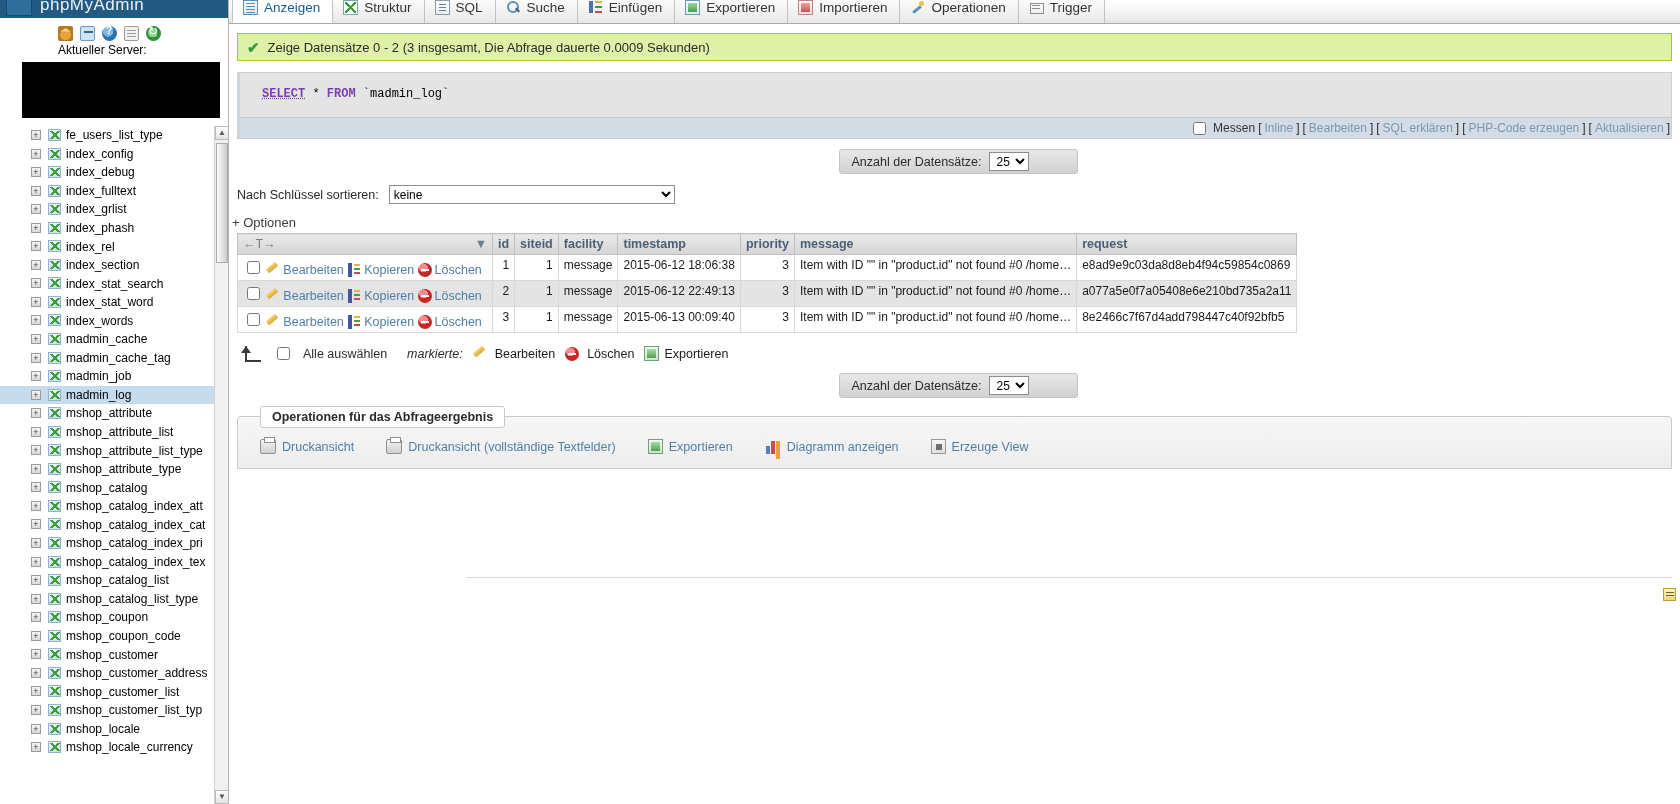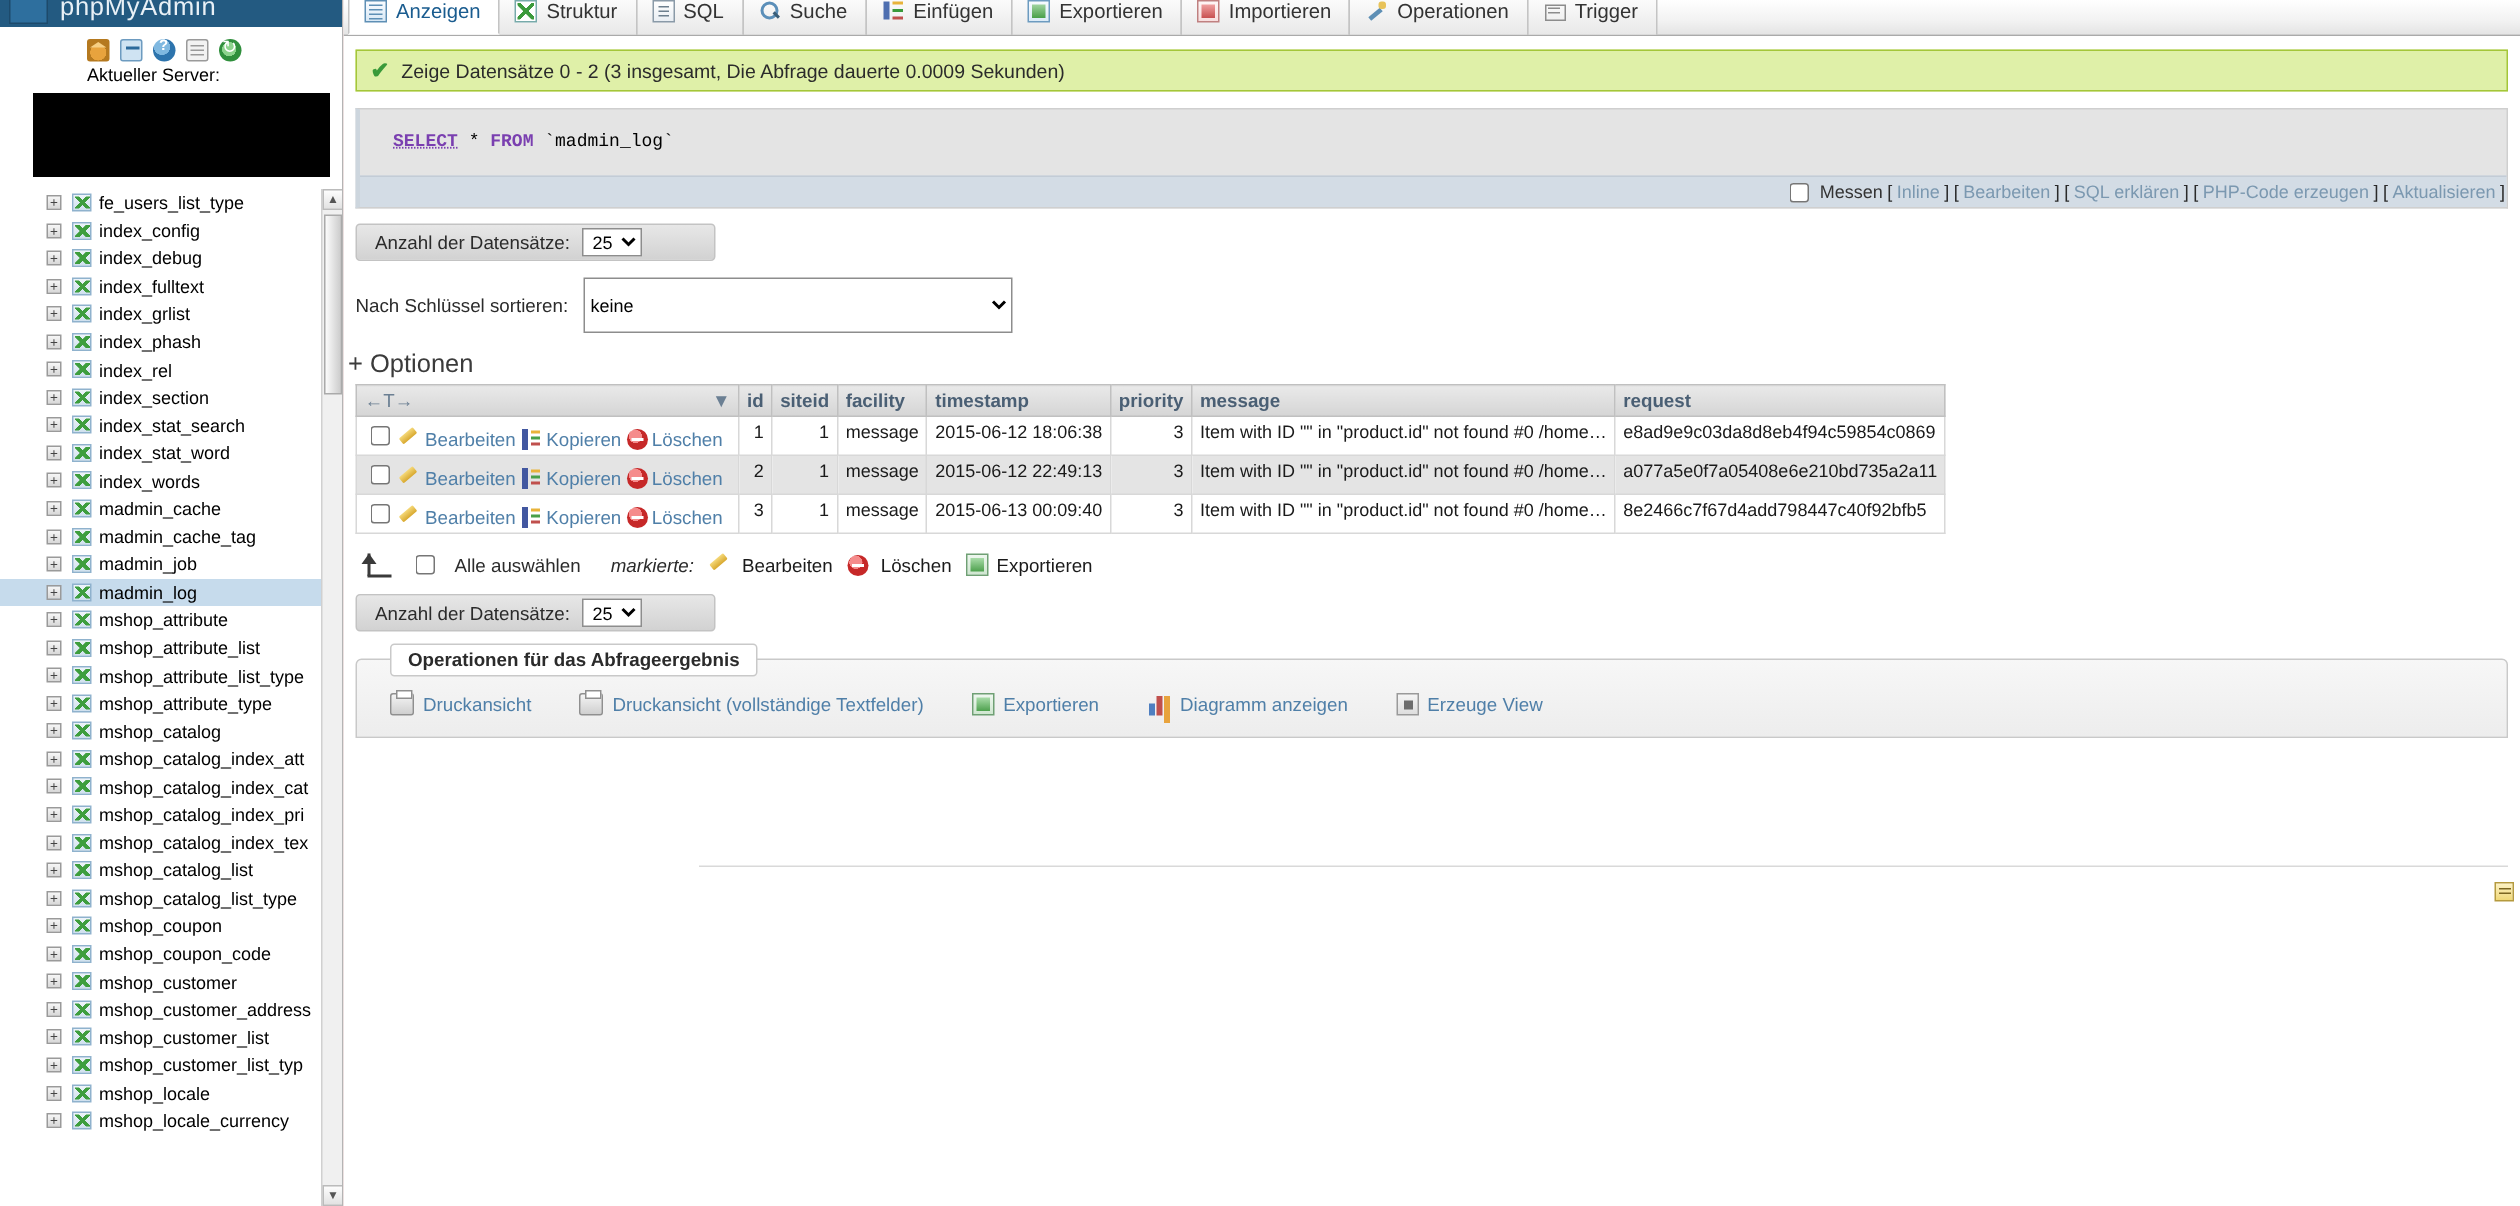--- a/index.html
+++ b/index.html
@@ -249,21 +249,21 @@
     padding-right: 1px;
     gap: 3px;
     font-size: 12px;
     color: #333;
   }
   #sqlfoot input[type=checkbox] { margin: 0 4px 0 0; vertical-align: middle; }
   .lnk { color: #7b98b0; text-decoration: none; }
   .brk { color: #2a2a2a; }
 
   
-  .ctl-row { display: flex; align-items: center; margin: 10px 0 0 8px; }
+  .ctl-row { display: flex; align-items: center; margin: 10px 0 0 8px; justify-content: center; }
   .pill {
     background: linear-gradient(#e7e7e7,#d2d2d2);
     border: 1px solid #c3c3c3;
     border-radius: 3px;
     height: 25px;
     display: flex; align-items: center;
     padding: 0 10px 0 12px;
     gap: 8px;
     font-size: 12.5px;
     color: #2b2b2b;
@@ -272,27 +272,27 @@
     font-size: 12px;
     height: 19px;
     padding: 0 2px;
     border: 1px solid #8d8d8d;
     background: #fff;
   }
   .pill .pad { width: 30px; }
 
   .sortrow { display: flex; align-items: center; gap: 10px; margin: 11px 0 0 8px; font-size: 12.5px; color: #2b2b2b; }
   .sortrow select {
-    width: 286px; height: 37px;
+    width: 286px; height: 19px;
     font-size: 12px;
     border: 1px solid #8d8d8d;
     background: #fff;
   }
 
-  #optionslink { margin: 11px 0 3px 3px; font-size: 17px; color: #3b3b3b; }
+  #optionslink { margin: 11px 0 3px 3px; font-size: 13px; color: #3b3b3b; }
 
   
   table.results {
     border-collapse: collapse;
     margin-left: 8px;
     font-size: 12px;
     table-layout: fixed;
   }
   table.results th {
     background: linear-gradient(#e9e9e9,#d5d5d5);

